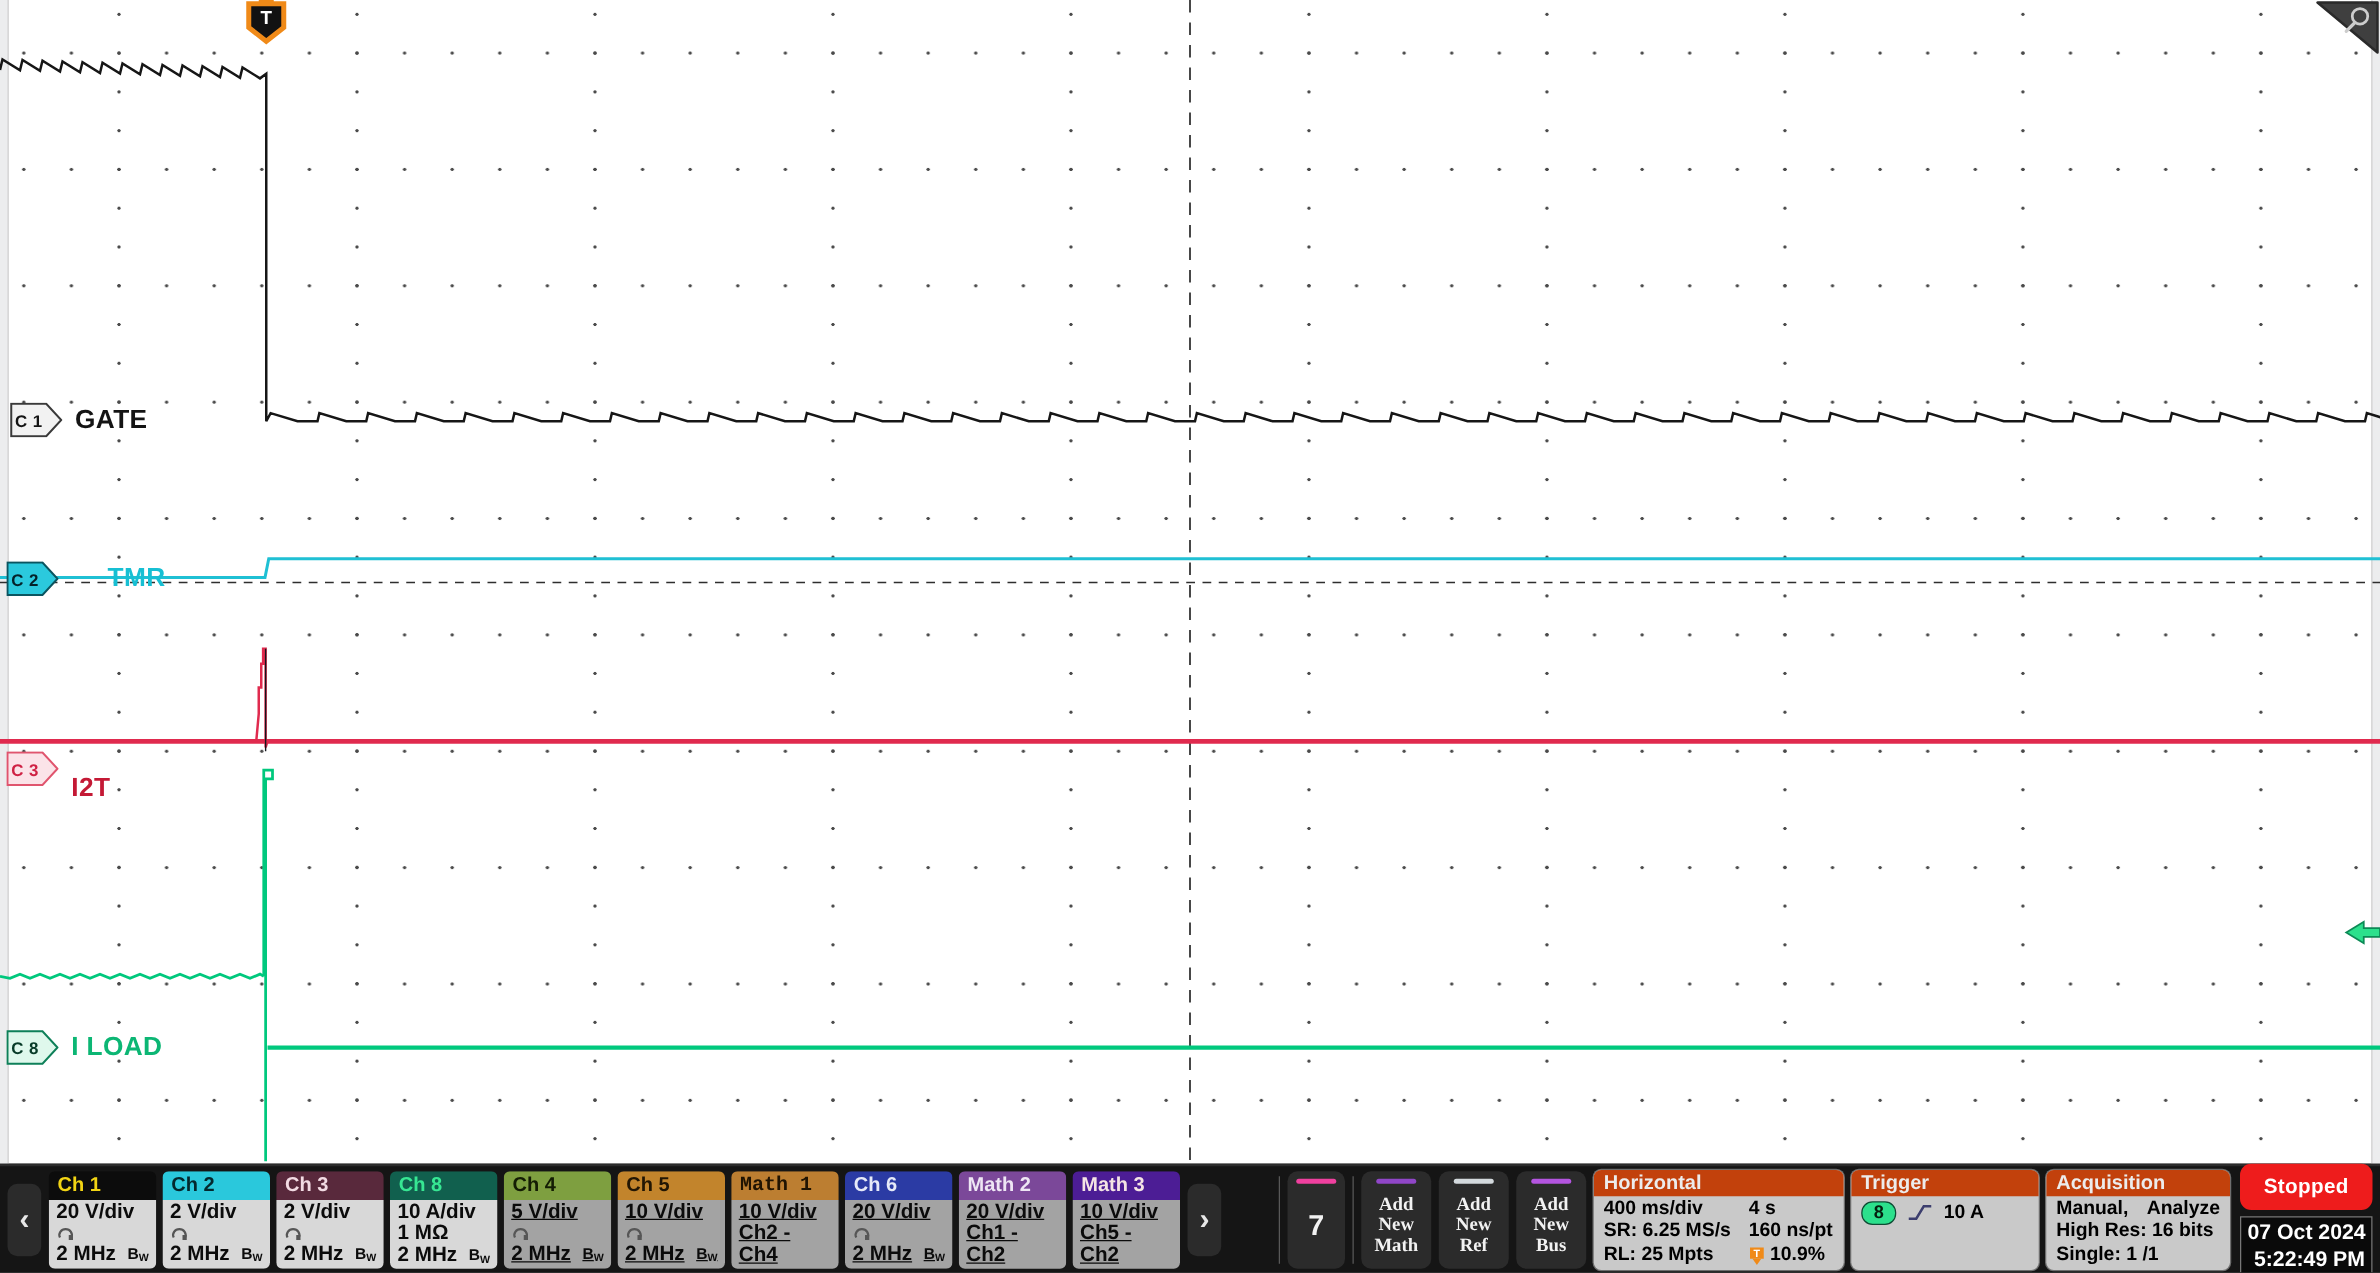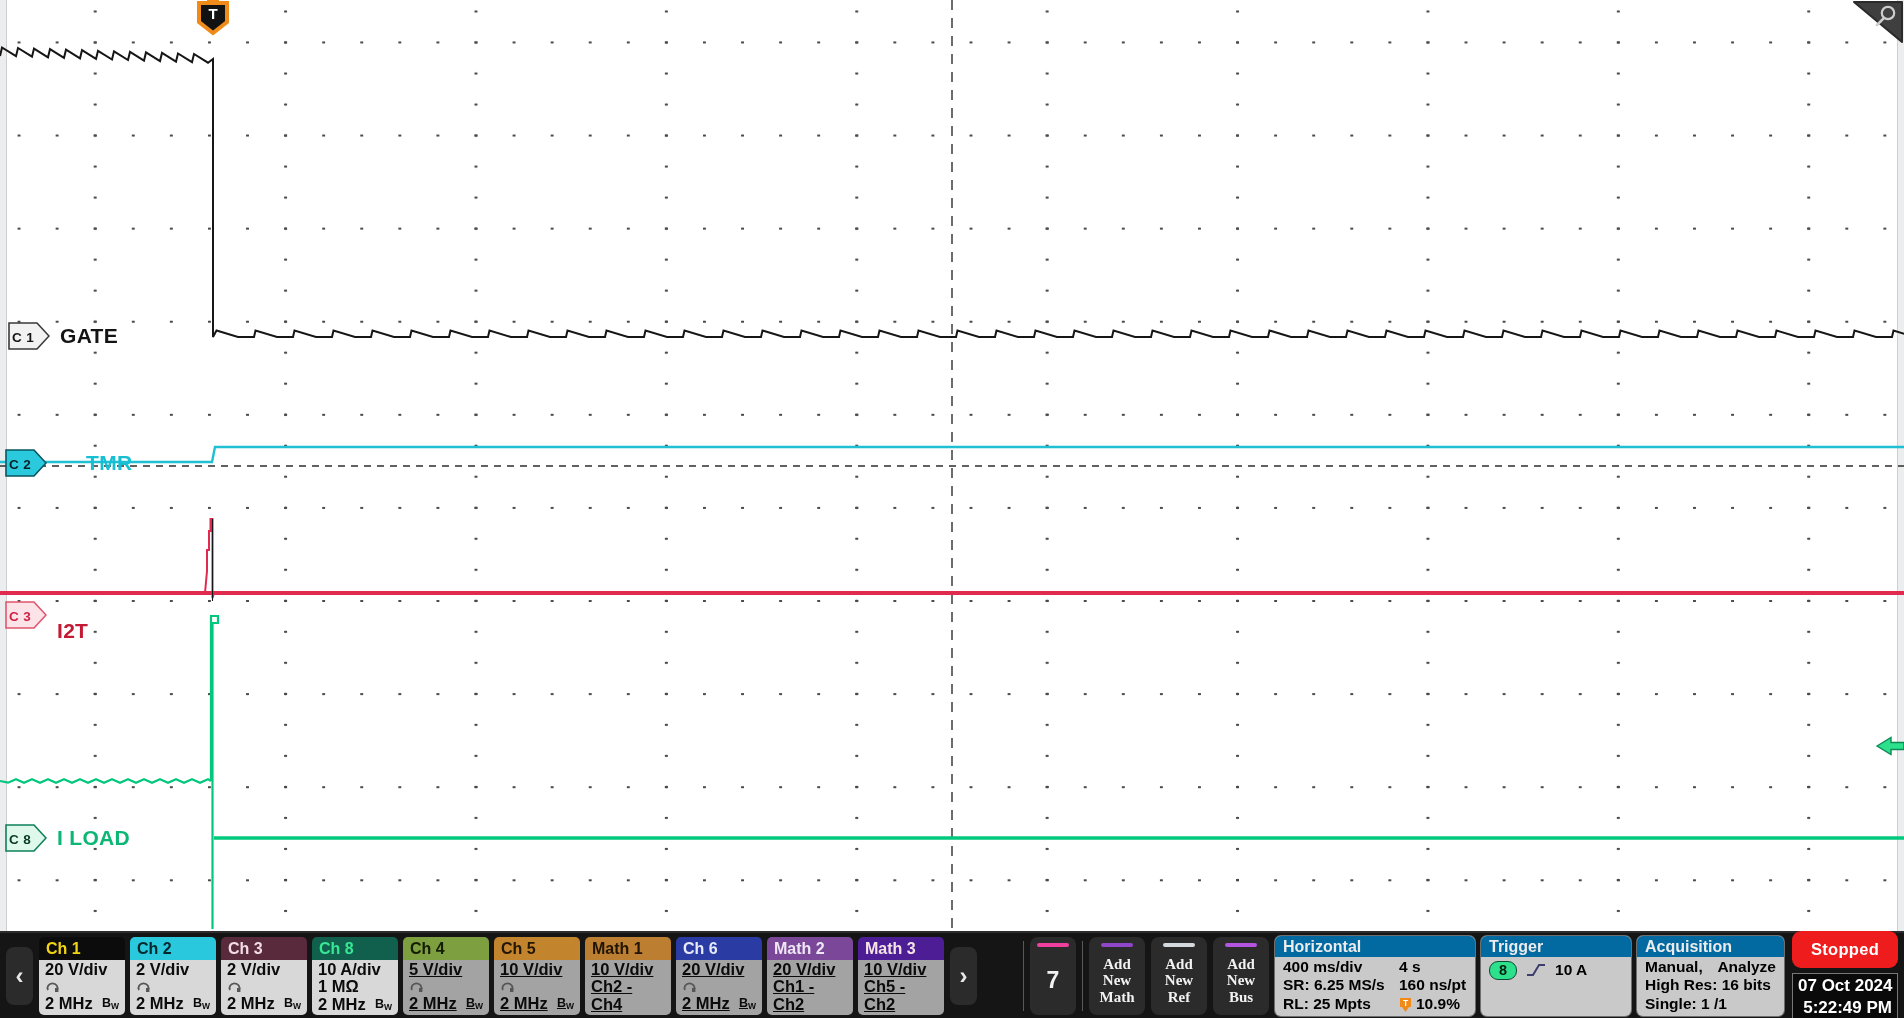--- a/index.html
+++ b/index.html
@@ -56,21 +56,21 @@
     height:78px;border:none;border-radius:8px;background:#2b2b2b;color:#f2f2f2;
     display:flex;flex-direction:column;align-items:center;padding:6px 4px 4px;cursor:pointer;flex:0 0 auto;
   }
   .sq-btn .accent{width:32px;height:4px;border-radius:2px;margin-bottom:4px;flex:0 0 auto;}
   .ch7{width:46px;}
   .ch7 .num{flex:1;display:flex;align-items:center;justify-content:center;font-size:23px;font-weight:bold;}
   .add-btn{width:56px;font-family:Liberation Serif, serif;}
   .add-btn .lines{flex:1;display:flex;flex-direction:column;align-items:center;justify-content:center;font-size:15px;font-weight:bold;line-height:1.1;}
   #adds{display:flex;gap:6px;flex:0 0 auto;}
   .panel{height:80px;border-radius:6px;overflow:hidden;background:#c9c9c9;box-shadow:0 0 0 1px #6e6e6e;flex:0 0 auto;cursor:pointer;}
-  .p-head{background:#0369a1;color:#ececec;font-size:16px;font-weight:bold;height:21px;line-height:21px;padding:0 8px;}
+  .p-head{background:#c2410c;color:#ececec;font-size:16px;font-weight:bold;height:21px;line-height:21px;padding:0 8px;}
   .p-body{padding:1px 8px 2px;font-size:15.5px;font-weight:bold;color:#000;line-height:1.22;}
   .panel-horizontal{width:200px;}
   .hgrid{display:grid;grid-template-columns:112px auto;column-gap:4px;}
   .panel-trigger{width:150px;}
   .trig-row{display:flex;align-items:center;gap:9px;padding-top:4px;}
   .pill{background:#2ce08c;border:1.6px solid #0d4c34;border-radius:9px;padding:0 9px;font-size:14.5px;font-weight:bold;color:#04200f;line-height:17px;}
   .panel-acquisition{width:147px;}
   .acq-r1{display:flex;justify-content:space-between;}
   .status-col{width:106px;display:flex;flex-direction:column;gap:5px;flex:0 0 auto;margin-left:2px;}
   .stopped{background:#ee1c1c;border-radius:9px;color:#fff;font-size:16.5px;font-weight:bold;text-align:center;padding:9px 0;letter-spacing:.3px;}
@@ -252,21 +252,21 @@
                 <rect x="10" y="8" width="3.4" height="4" fill="#565656"></rect>
               </svg>
             </div>
             <div class="b-row">
               <span>2 MHz</span>
               <span class="bw"><span>B</span><span class="bw-sub">W</span></span>
             </div>
           </div>
         </div>
         <div class="badge dim">
-          <div class="b-head" style="background: rgb(188, 126, 49); color: rgb(32, 20, 2);">Math 1</div>
+          <div class="b-head" style="background: rgb(188, 126, 49); color: rgb(32, 20, 2); font-family: Liberation Mono, monospace;">Math 1</div>
           <div class="b-body">
             <div class="b-row">
               <span>10 V/div</span>
             </div>
             <div class="b-row">
               <span>Ch2 - Ch4</span>
             </div>
             <div class="b-row"></div>
           </div>
         </div>

